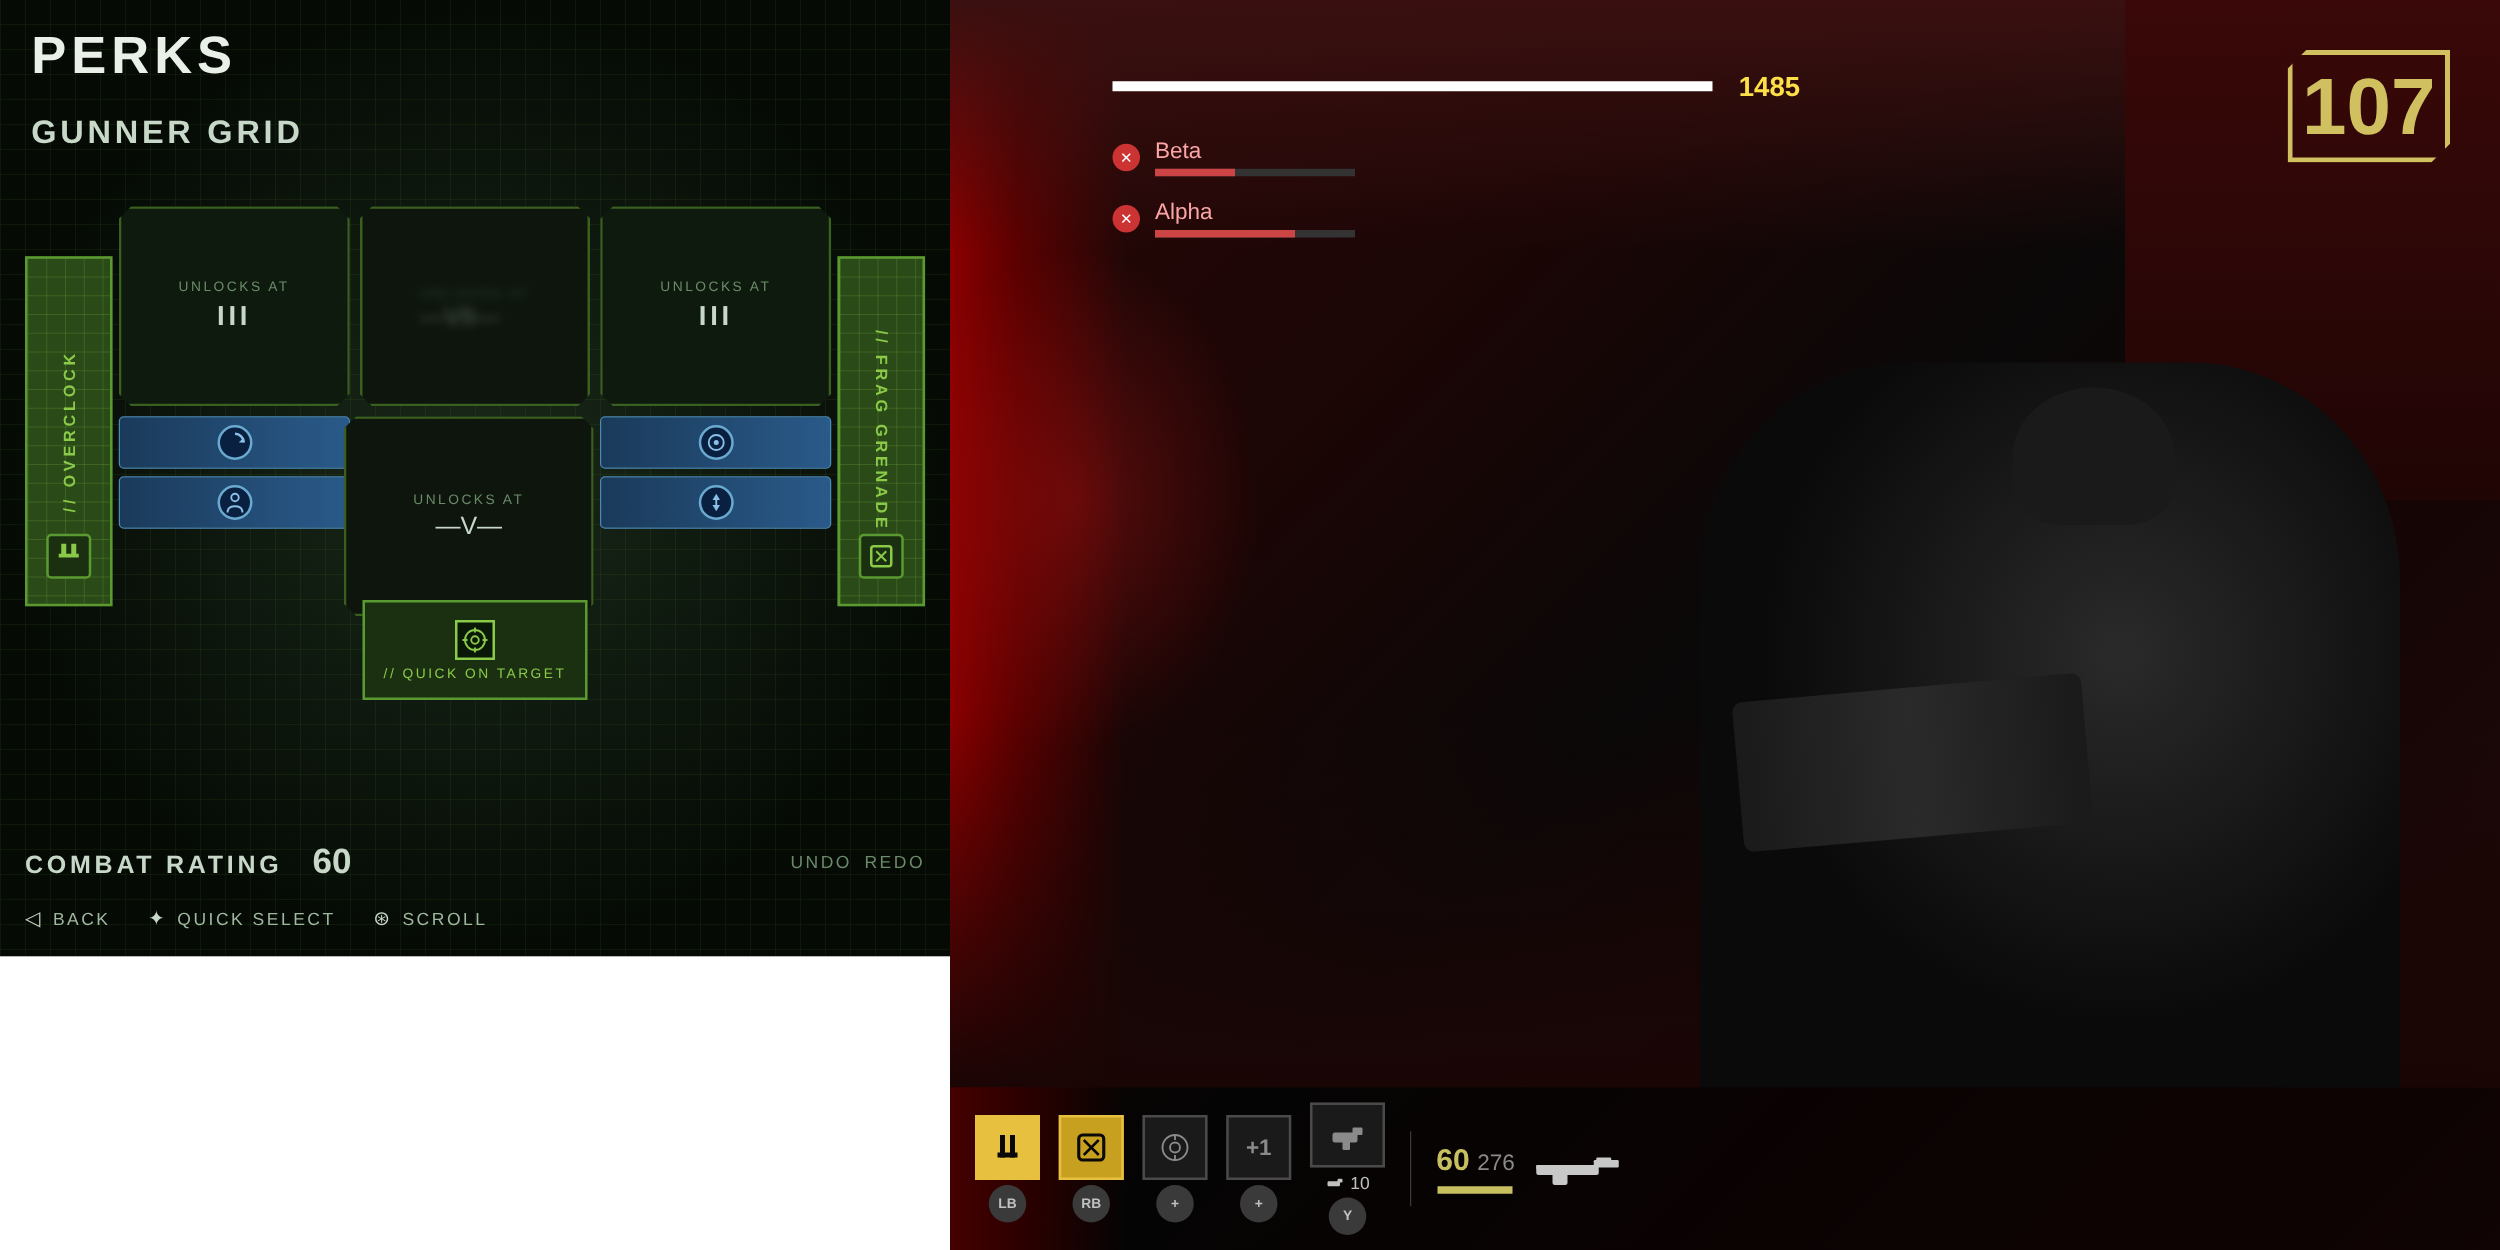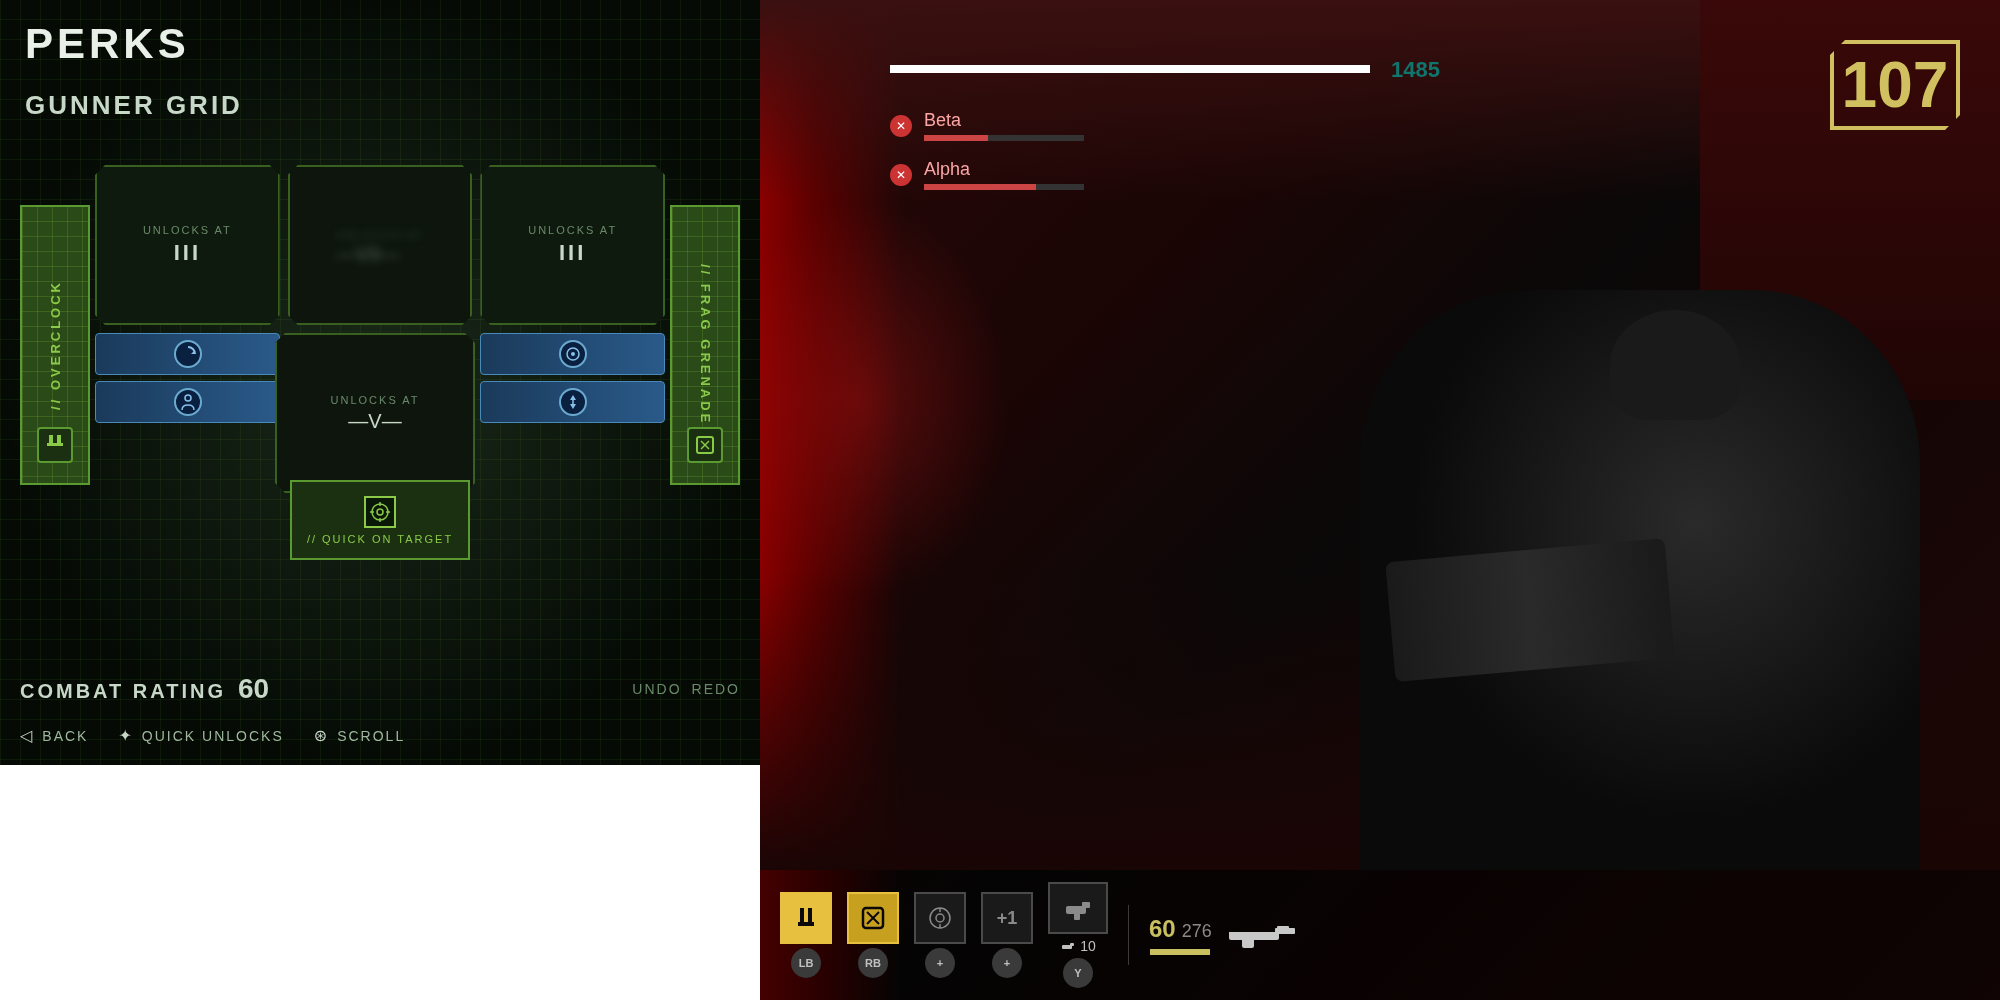--- a/index.html
+++ b/index.html
@@ -302,21 +302,21 @@
       right: 20px;
       display: flex;
       align-items: center;
       justify-content: space-between;
       z-index: 10;
     }
 
     .combat-rating {
       display: flex;
       align-items: baseline;
-      gap: 12px;
+      gap: 24px;
     }
 
     .combat-rating-label {
       color: #c8d8c8;
       font-size: 20px;
       font-weight: bold;
       letter-spacing: 3px;
     }
 
     .combat-rating-value {
@@ -416,21 +416,21 @@
     .hud-health-fill {
       width: 100%;
       height: 100%;
       background: #ffffff;
     }
 
     .hud-health-value {
       position: absolute;
       right: -70px;
       top: -8px;
-      color: #0f766e;
+      color: #fde047;
       font-size: 22px;
       font-weight: bold;
     }
 
     .enemy-list {
       position: absolute;
       top: 110px;
       left: 130px;
       z-index: 20;
     }
@@ -784,21 +784,21 @@
     </div>
   </div>
 
   <div class="nav-bar">
     <div class="nav-item">
       <span class="nav-icon">◁</span>
       <span>BACK</span>
     </div>
     <div class="nav-item">
       <span class="nav-icon">✦</span>
-      <span>QUICK UNLOCKS</span>
+      <span>QUICK SELECT</span>
     </div>
     <div class="nav-item">
       <span class="nav-icon">⊛</span>
       <span>SCROLL</span>
     </div>
   </div>
 </div>
 
 <div id="right-panel">
   <div class="scene-bg"></div>

